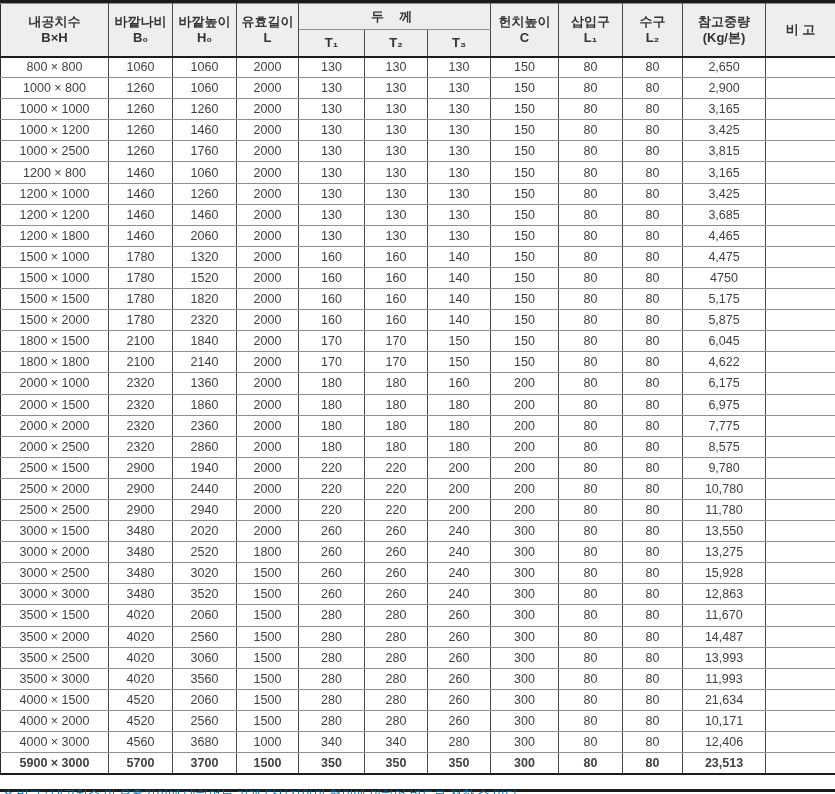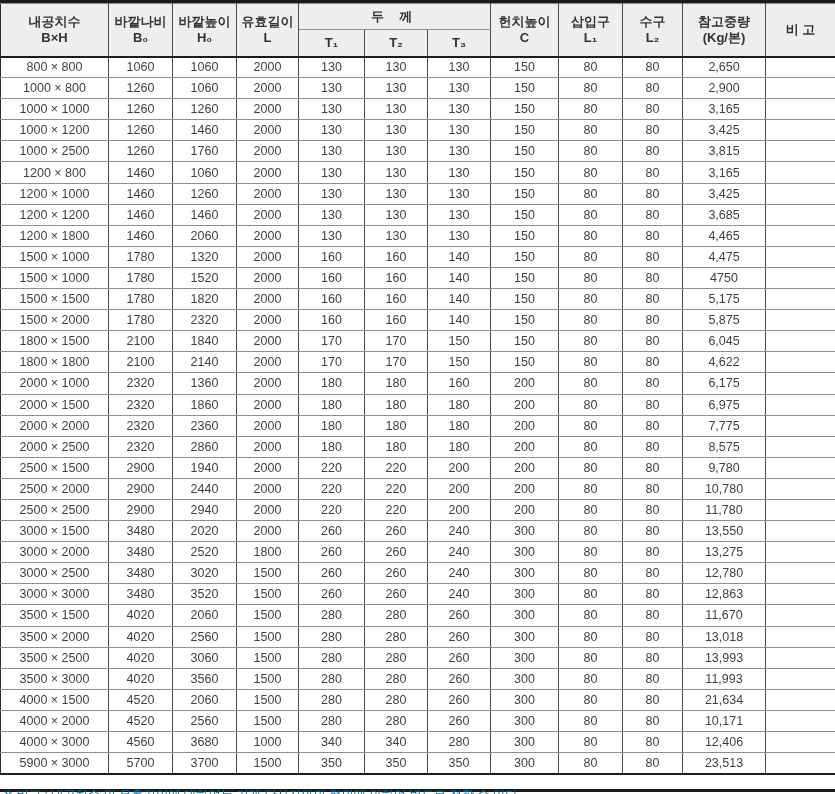--- a/index.html
+++ b/index.html
@@ -47,21 +47,21 @@
   thead th .h-line { display: block; }
   thead th.group-head { letter-spacing: 6px; font-family: Liberation Serif, serif; }
   thead { border-bottom: 2px solid #1c1c1c; }
   tbody td {
     height: 21.1px;
     font-size: 12.5px;
     background: #ffffff;
     color: #3f3f3f;
   }
   tbody tr:first-child td { border-top: 2px solid #1c1c1c; }
-  tbody tr:last-child td { border-bottom: 2px solid #1c1c1c; }
+  tbody tr:last-child td { border-bottom: 2px solid #1c1c1c; font-weight: bold; }
   .footnote {
     flex: 1;
     display: flex;
     align-items: center;
     font-size: 12.5px;
     color: #0369a1;
     padding-left: 3px;
     letter-spacing: -0.2px;
   }
 </style>
@@ -468,21 +468,21 @@
           <td>3000 × 2500</td>
           <td>3480</td>
           <td>3020</td>
           <td>1500</td>
           <td>260</td>
           <td>260</td>
           <td>240</td>
           <td>300</td>
           <td>80</td>
           <td>80</td>
-          <td>12,780</td>
+          <td>15,928</td>
           <td></td>
         </tr>
         <tr>
           <td>3000 × 3000</td>
           <td>3480</td>
           <td>3520</td>
           <td>1500</td>
           <td>260</td>
           <td>260</td>
           <td>240</td>
@@ -510,21 +510,21 @@
           <td>3500 × 2000</td>
           <td>4020</td>
           <td>2560</td>
           <td>1500</td>
           <td>280</td>
           <td>280</td>
           <td>260</td>
           <td>300</td>
           <td>80</td>
           <td>80</td>
-          <td>13,018</td>
+          <td>14,487</td>
           <td></td>
         </tr>
         <tr>
           <td>3500 × 2500</td>
           <td>4020</td>
           <td>3060</td>
           <td>1500</td>
           <td>280</td>
           <td>280</td>
           <td>260</td>

